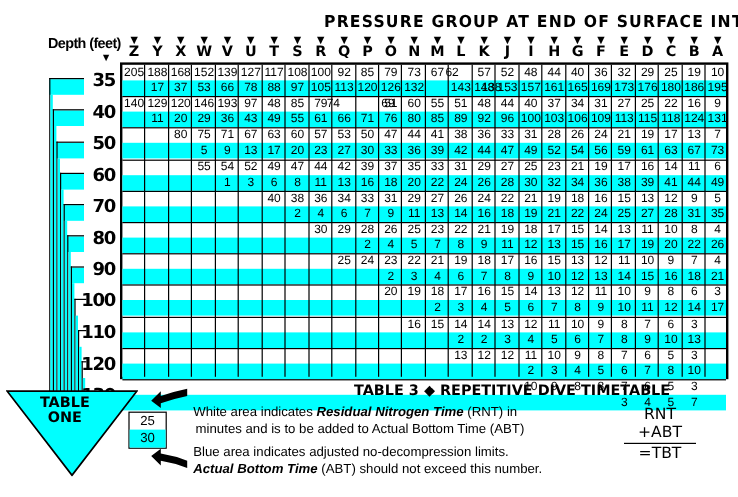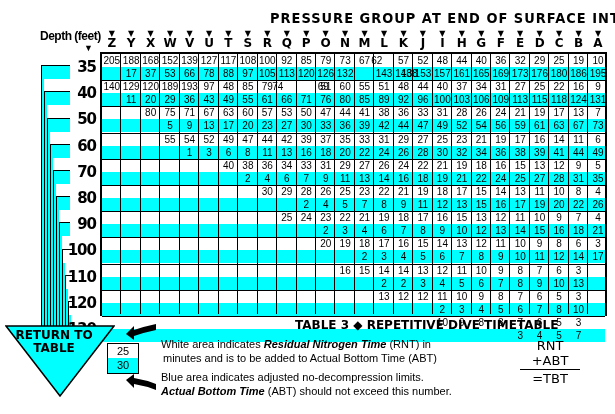--- a/index.html
+++ b/index.html
@@ -184,21 +184,21 @@
         <div class="cell" style="left: 447.35px;">180</div>
         <div class="cell" style="left: 466.8px;">186</div>
         <div class="cell" style="left: 486.25px;">195</div>
       </div>
     </div>
     <div class="row" style="top: 26.2px;">
       <div class="sub" style="top: 0px;">
         <div class="cell" style="left: 0px;">140</div>
         <div class="cell" style="left: 19.45px;">129</div>
         <div class="cell" style="left: 38.9px;">120</div>
-        <div class="cell" style="left: 58.35px;">189</div>
+        <div class="cell" style="left: 58.35px;">146</div>
         <div class="cell" style="left: 77.8px;">193</div>
         <div class="cell" style="left: 97.25px;">97</div>
         <div class="cell" style="left: 116.7px;">48</div>
         <div class="cell" style="left: 136.15px;">85</div>
         <div class="cell" style="left: 155.6px;">79</div>
         <div class="cell" style="left: 166px;">74</div>
         <div class="cell" style="left: 194.5px; margin-left: 17px;">69</div>
         <div class="cell" style="left: 213.95px;">51</div>
         <div class="cell" style="left: 233.4px;">60</div>
         <div class="cell" style="left: 252.85px;">55</div>
@@ -800,22 +800,22 @@
     <div class="vline" style="left: 426.9px;"></div>
     <div class="vline" style="left: 446.35px;"></div>
     <div class="vline" style="left: 465.8px;"></div>
     <div class="vline" style="left: 485.25px;"></div>
   </div>
 
 <svg class="return-arrow" width="110" height="72" viewBox="0 0 110 72">
   <polygon points="1,1 109,1 55,71" fill="#00ffff" stroke="#000" stroke-width="1.5"></polygon>
 </svg>
 <div class="return-text">
-  <div>RETURN TO</div>
   <div>TABLE</div>
+  <div>ONE</div>
 </div>
 
 <div class="table-name">TABLE 3 ◆ REPETITIVE DIVE TIMETABLE</div>
 
 <svg class="curve" style="left:124px;top:322px;" width="34" height="20" viewBox="0 0 34 20">
   <path d="M2,12 L10,4 L10,8 Q22,4 32,2 L32,8 Q22,10 10,14 L10,18 Z" fill="#000"></path>
 </svg>
 <svg class="curve" style="left:124px;top:372px;" width="34" height="20" viewBox="0 0 34 20">
   <path d="M2,8 L10,2 L10,6 Q22,8 32,12 L32,18 Q22,14 10,12 L10,16 Z" fill="#000"></path>
 </svg>

